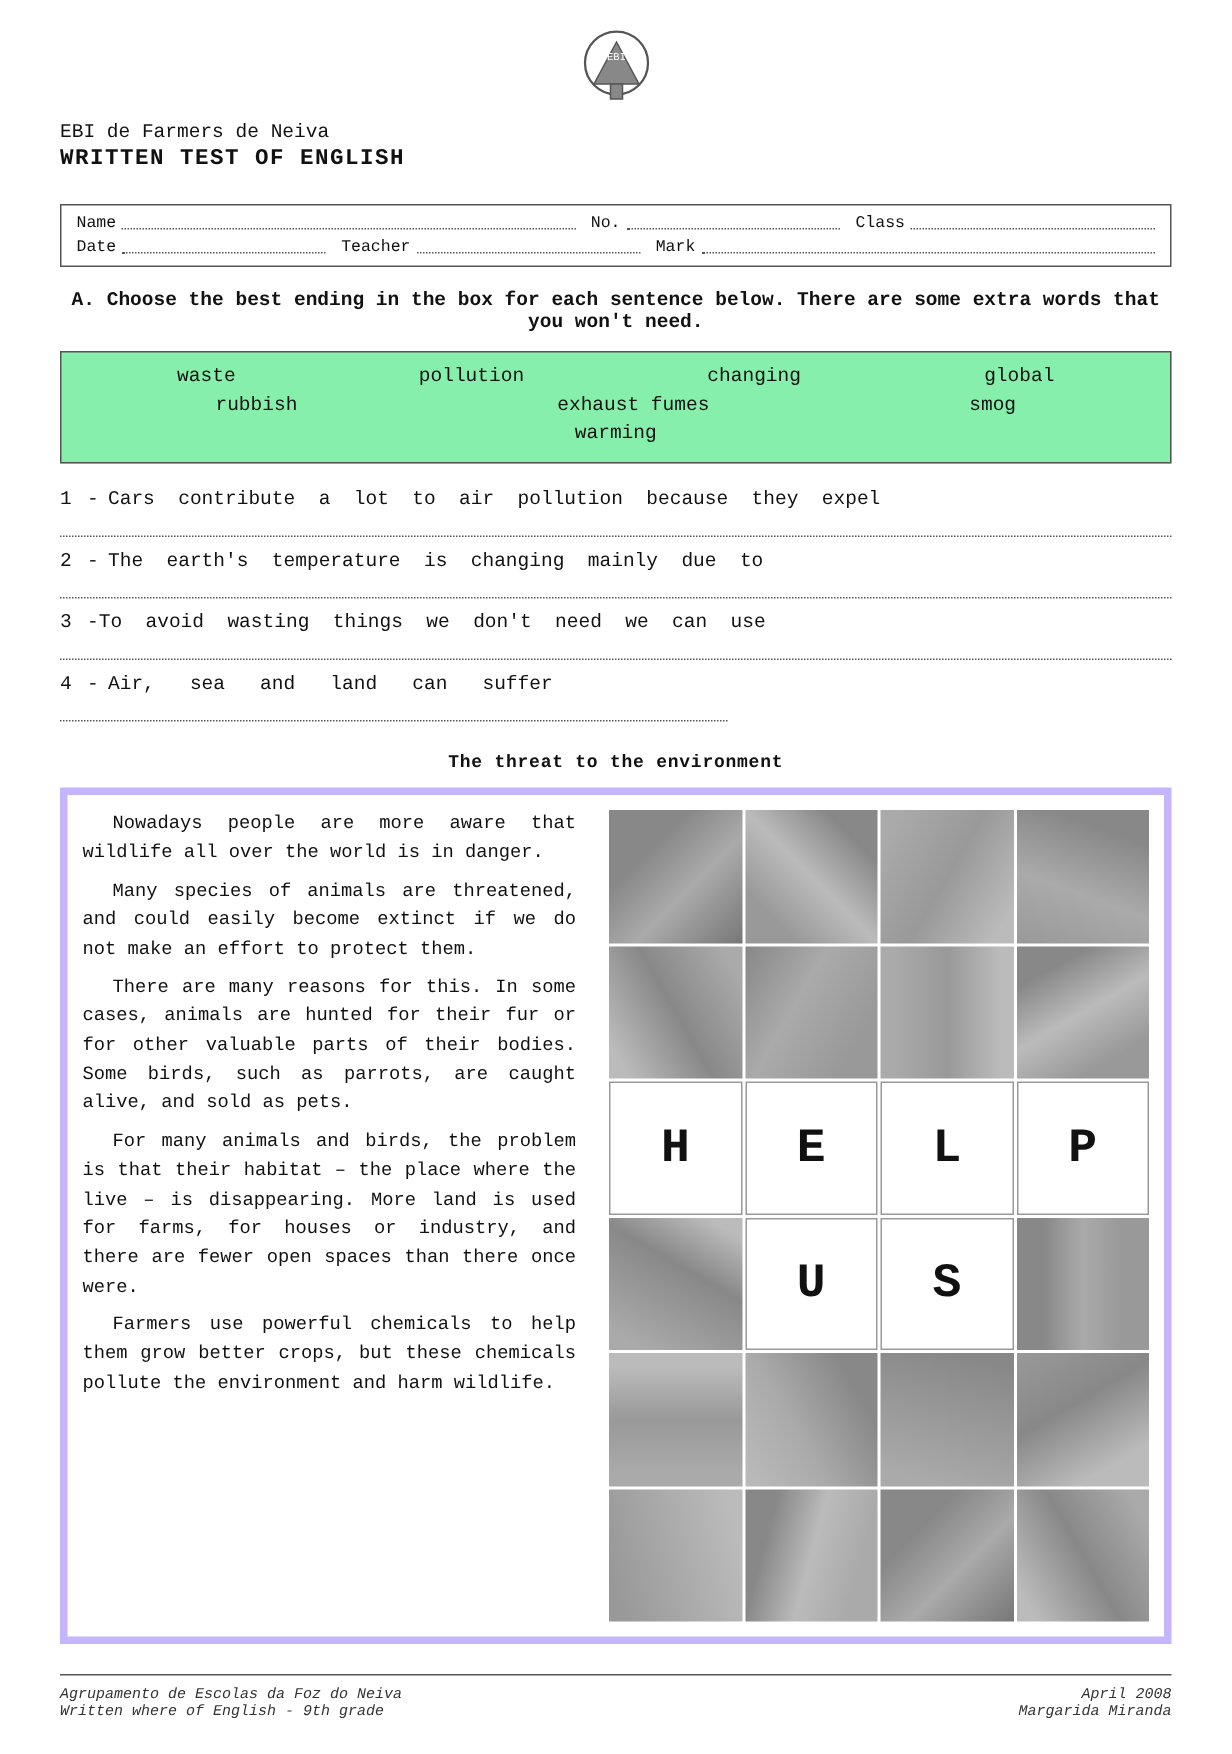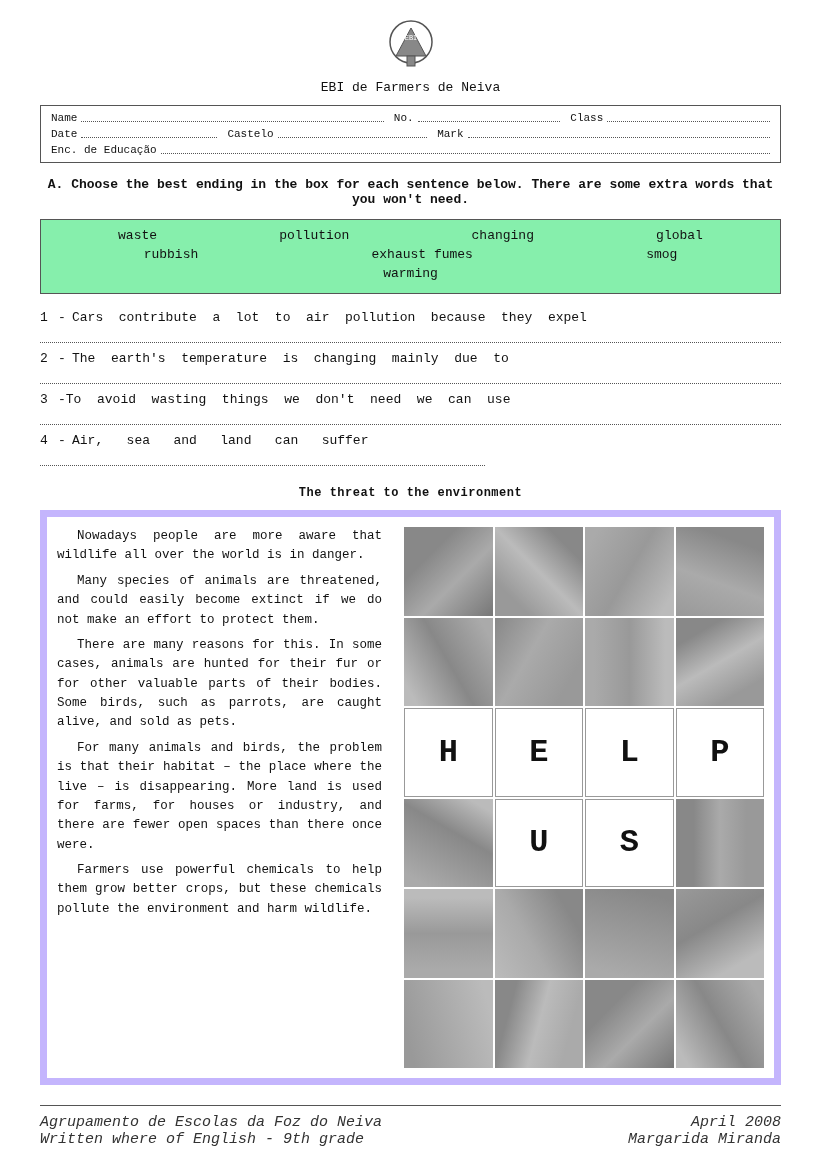--- a/index.html
+++ b/index.html
@@ -6,22 +6,22 @@
     body {
       background: #fff;
       font-family: 'Courier New', Courier, monospace;
       width: 821px;
       min-height: 1169px;
       padding: 20px 40px;
       color: #111;
       font-size: 13px;
     }
     .header {
-      text-align: center;
-      margin-bottom: 10px;
+      text-align: left;
+      margin-bottom: 22px;
     }
     .logo {
       width: 60px;
       height: 55px;
       margin: 0 auto 5px auto;
       display: block;
     }
     .school-name {
       font-size: 13px;
       margin-bottom: 2px;
@@ -99,21 +99,21 @@
     }
     .section-title-reading {
       text-align: center;
       font-size: 12px;
       font-weight: bold;
       margin: 20px 0 10px 0;
       font-style: normal;
       letter-spacing: 0.5px;
     }
     .reading-box {
-      border: 7px solid #c4b5fd;
+      border: 5px solid #c4b5fd;
       padding: 10px;
       display: flex;
       gap: 22px;
       margin-bottom: 20px;
     }
     .reading-text {
       flex: 1;
       font-size: 12.5px;
       line-height: 1.55;
     }
@@ -171,40 +171,41 @@
     .ac-13 { background: linear-gradient(15deg, #aaa 10%, #999 50%, #888 90%); }
     .ac-14 { background: linear-gradient(330deg, #bbb 20%, #888 60%, #999 100%); }
     .ac-15 { background: linear-gradient(75deg, #999 10%, #aaa 50%, #bbb 90%); }
     .ac-16 { background: linear-gradient(105deg, #888 20%, #bbb 50%, #aaa 80%); }
     .footer-divider {
       border-top: 1px solid #555;
       margin-top: 10px;
       padding-top: 8px;
       display: flex;
       justify-content: space-between;
-      font-size: 15px;
+      font-size: 10px;
       color: #333;
       font-style: italic;
       font-family: Liberation Mono, monospace;
     }
     .footer-left { text-align: left; }
     .footer-right { text-align: right; }
   </style>
 </head>
 <body>
 
 <div class="header">
 
   <svg class="logo" viewBox="0 0 60 55">
     <circle cx="30" cy="22" r="21" fill="none" stroke="#555" stroke-width="1.5"></circle>
     <polygon points="30,8 45,36 15,36" fill="#888" stroke="#555" stroke-width="1"></polygon>
     <rect x="26" y="36" width="8" height="10" fill="#888" stroke="#555" stroke-width="1"></rect>
     <text x="30" y="20" text-anchor="middle" font-size="7" fill="#fff">EBI</text>
   </svg>
   <div class="school-name">EBI de Farmers de Neiva</div>
+  <div class="test-title">WRITTEN TEST OF ENGLISH</div>
 </div>
 
 <div class="info-box">
   <div class="info-row">
     <span class="info-field">
       <span>Name</span>
       <span class="dots"></span>
     </span>
     <span class="info-field" style="flex:0.5">
       <span>No.</span>
@@ -214,31 +215,25 @@
       <span>Class</span>
       <span class="dots"></span>
     </span>
   </div>
   <div class="info-row">
     <span class="info-field" style="flex:0.5">
       <span>Date</span>
       <span class="dots"></span>
     </span>
     <span class="info-field" style="flex:0.6">
-      <span>Castelo</span>
+      <span>Teacher</span>
       <span class="dots"></span>
     </span>
     <span class="info-field">
       <span>Mark</span>
-      <span class="dots"></span>
-    </span>
-  </div>
-  <div class="info-row">
-    <span class="info-field">
-      <span>Enc. de Educação</span>
       <span class="dots"></span>
     </span>
   </div>
 </div>
 
 <div class="section-instruction">A. Choose the best ending in the box for each sentence below. There are some extra words that you won't need.</div>
 
 <div class="word-box">
   <div class="word-row">
     <span class="word-item">waste</span>

